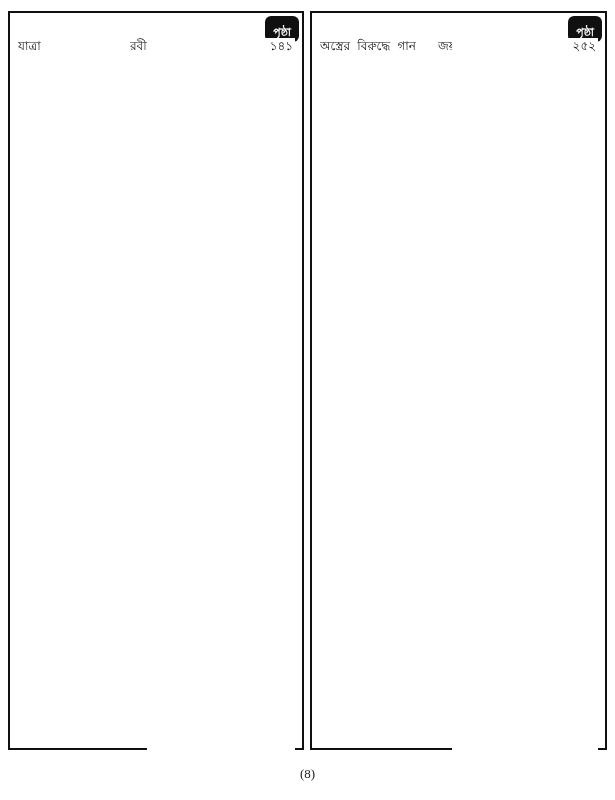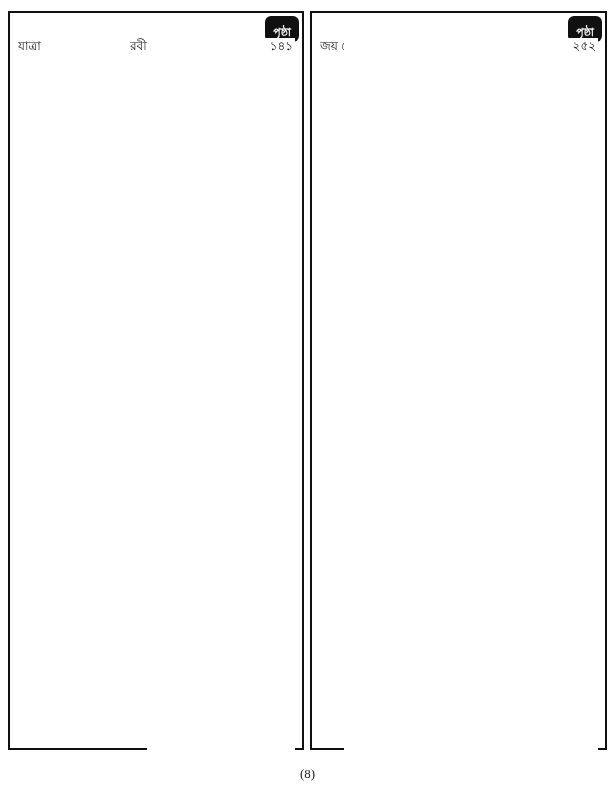--- a/index.html
+++ b/index.html
@@ -32,19 +32,20 @@
           <span class="title">যাত্রা</span>
           <span class="author">রবীন্দ্রনাথ ঠাকুর</span>
           <span class="page">১৪১</span>
         </div>
       </div>
     </div>
   <div class="col" id="col-right">
       <div class="badge">পৃষ্ঠা</div>
       <div class="content">
         <div class="row">
+          <span class="title">অস্ত্রের বিরুদ্ধে গান</span>
           <span class="author">জয় গোস্বামী</span>
           <span class="page">২৫২</span>
         </div>
       </div>
     </div>
   <div class="footer">(8)</div>
 </div>
 
 </body></html>

